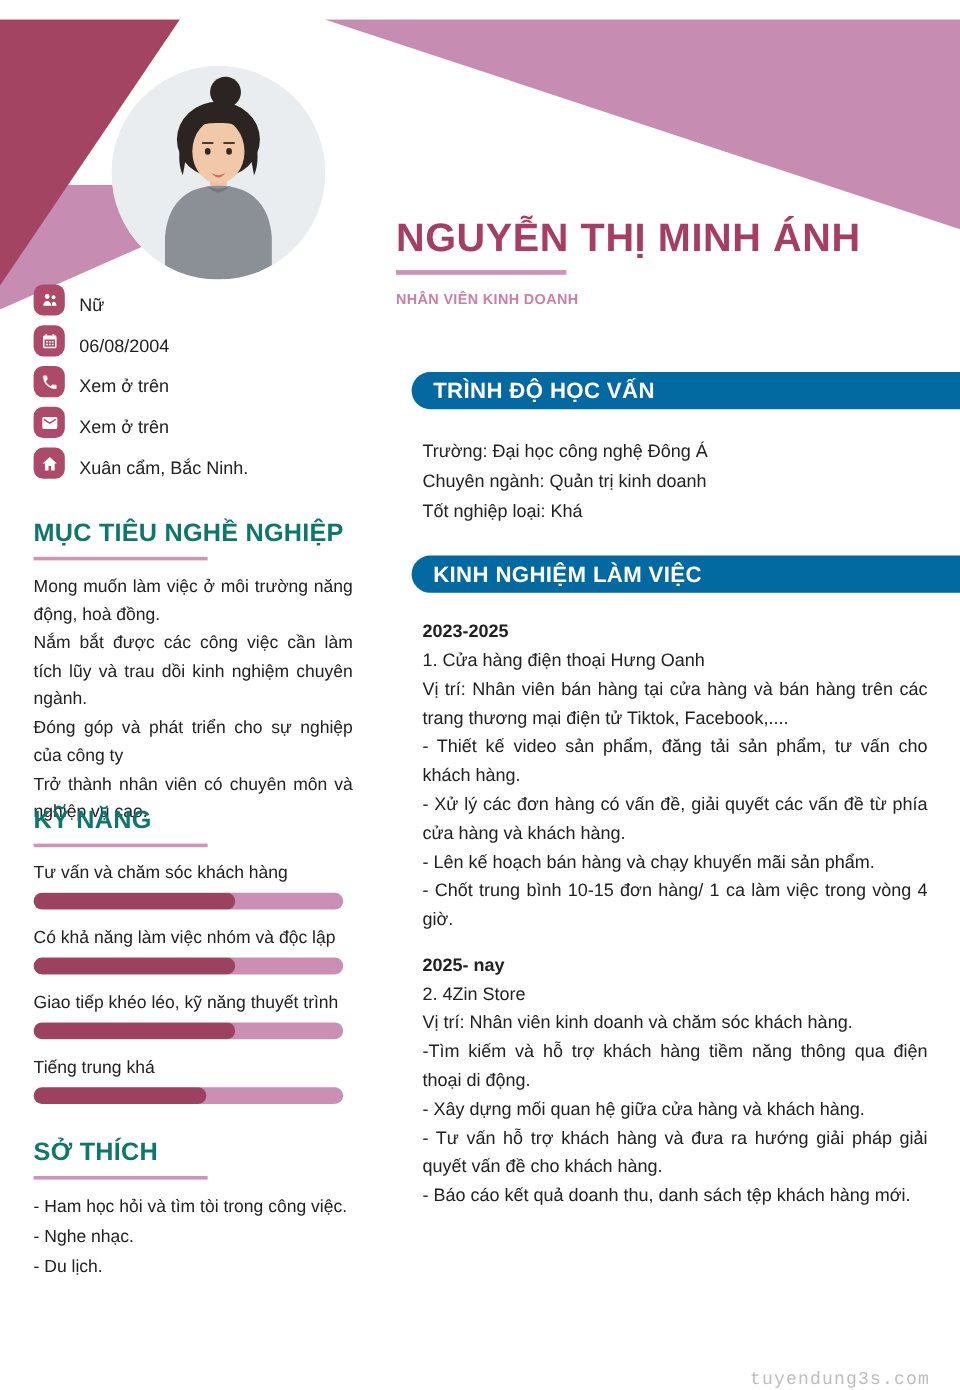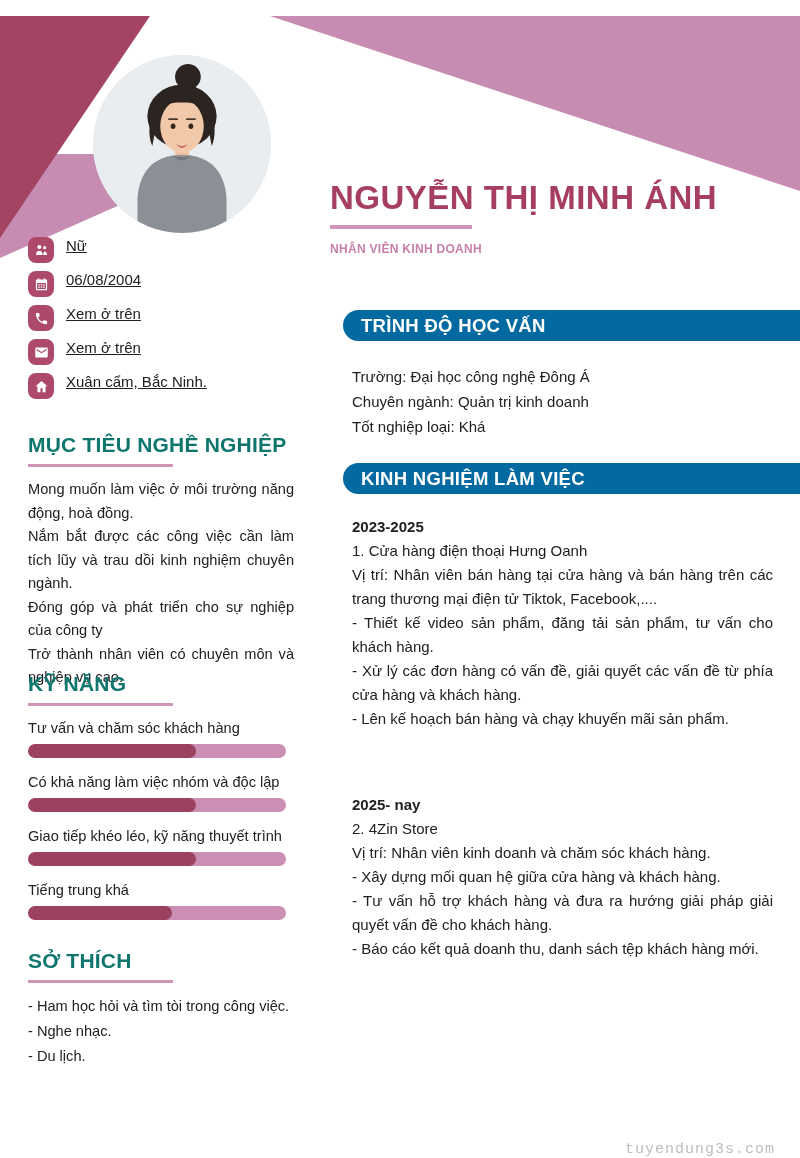--- a/index.html
+++ b/index.html
@@ -16,21 +16,21 @@
   .photo{position:absolute;left:93px;top:39px;width:178px;height:178px;border-radius:50%;
          overflow:hidden;background:#e9edf0;}
   .photo svg{display:block;width:100%;height:100%;}
   
   .name-block{position:absolute;left:330px;top:161px;width:455px;}
   .name-block h1{margin:0;font-size:33px;line-height:1.25;font-weight:700;color:#a63e63;letter-spacing:.5px;}
   .name-underline{width:142px;height:4px;background:#d094b6;margin:7px 0 13px 0;}
   .name-block h2{margin:0;font-size:12px;font-weight:700;color:#c87fa9;letter-spacing:.3px;}
   
   .contact{position:absolute;left:28px;top:221px;width:280px;list-style:none;margin:0;padding:0;}
-  .contact li{display:flex;align-items:flex-start;height:26px;margin-bottom:8px;text-decoration:underline;}
+  .contact li{display:flex;align-items:flex-end;height:26px;margin-bottom:8px;}
   .contact .cicon{flex:0 0 26px;width:26px;height:26px;border-radius:8px;background:#ad4a69;
                   display:flex;align-items:center;justify-content:center;}
   .contact .cicon svg{width:15px;height:15px;fill:#ffffff;}
   .contact .clabel{margin-left:12px;font-size:15px;color:#212121;}
   
   .lsection{position:absolute;left:28px;width:266px;}
   .lsection h3{margin:0;font-size:21px;font-weight:700;color:#0f766e;letter-spacing:.2px;}
   .sec-underline{width:145px;height:3px;background:#d094b6;margin:7px 0 11px 0;}
   .objective-text p{margin:0;font-size:14.6px;line-height:23.5px;text-align:justify;}
   .skill{margin-bottom:13px;}
@@ -205,27 +205,29 @@
   </div>
   <div class="jobs" id="jobs">
       <div class="job" id="job-0">
     <div class="job-period">2023-2025</div>
     <div class="job-company">1. Cửa hàng điện thoại Hưng Oanh</div>
     <div class="job-details">
           <p>Vị trí: Nhân viên bán hàng tại cửa hàng và bán hàng trên các trang thương mại điện tử Tiktok, Facebook,....</p>
           <p>- Thiết kế video sản phẩm, đăng tải sản phẩm, tư vấn cho khách hàng.</p>
           <p>- Xử lý các đơn hàng có vấn đề, giải quyết các vấn đề từ phía cửa hàng và khách hàng.</p>
           <p>- Lên kế hoạch bán hàng và chạy khuyến mãi sản phẩm.</p>
+          <p>- Chốt trung bình 10-15 đơn hàng/ 1 ca làm việc trong vòng 4 giờ.</p>
         </div>
   </div>
       <div class="job" id="job-1">
     <div class="job-period">2025- nay</div>
     <div class="job-company">2. 4Zin Store</div>
     <div class="job-details">
           <p>Vị trí: Nhân viên kinh doanh và chăm sóc khách hàng.</p>
+          <p>-Tìm kiếm và hỗ trợ khách hàng tiềm năng thông qua điện thoại di động.</p>
           <p>- Xây dựng mối quan hệ giữa cửa hàng và khách hàng.</p>
           <p>- Tư vấn hỗ trợ khách hàng và đưa ra hướng giải pháp giải quyết vấn đề cho khách hàng.</p>
           <p>- Báo cáo kết quả doanh thu, danh sách tệp khách hàng mới.</p>
         </div>
   </div>
     </div>
 
   <div class="watermark">tuyendung3s.com</div>
 </div>
 

